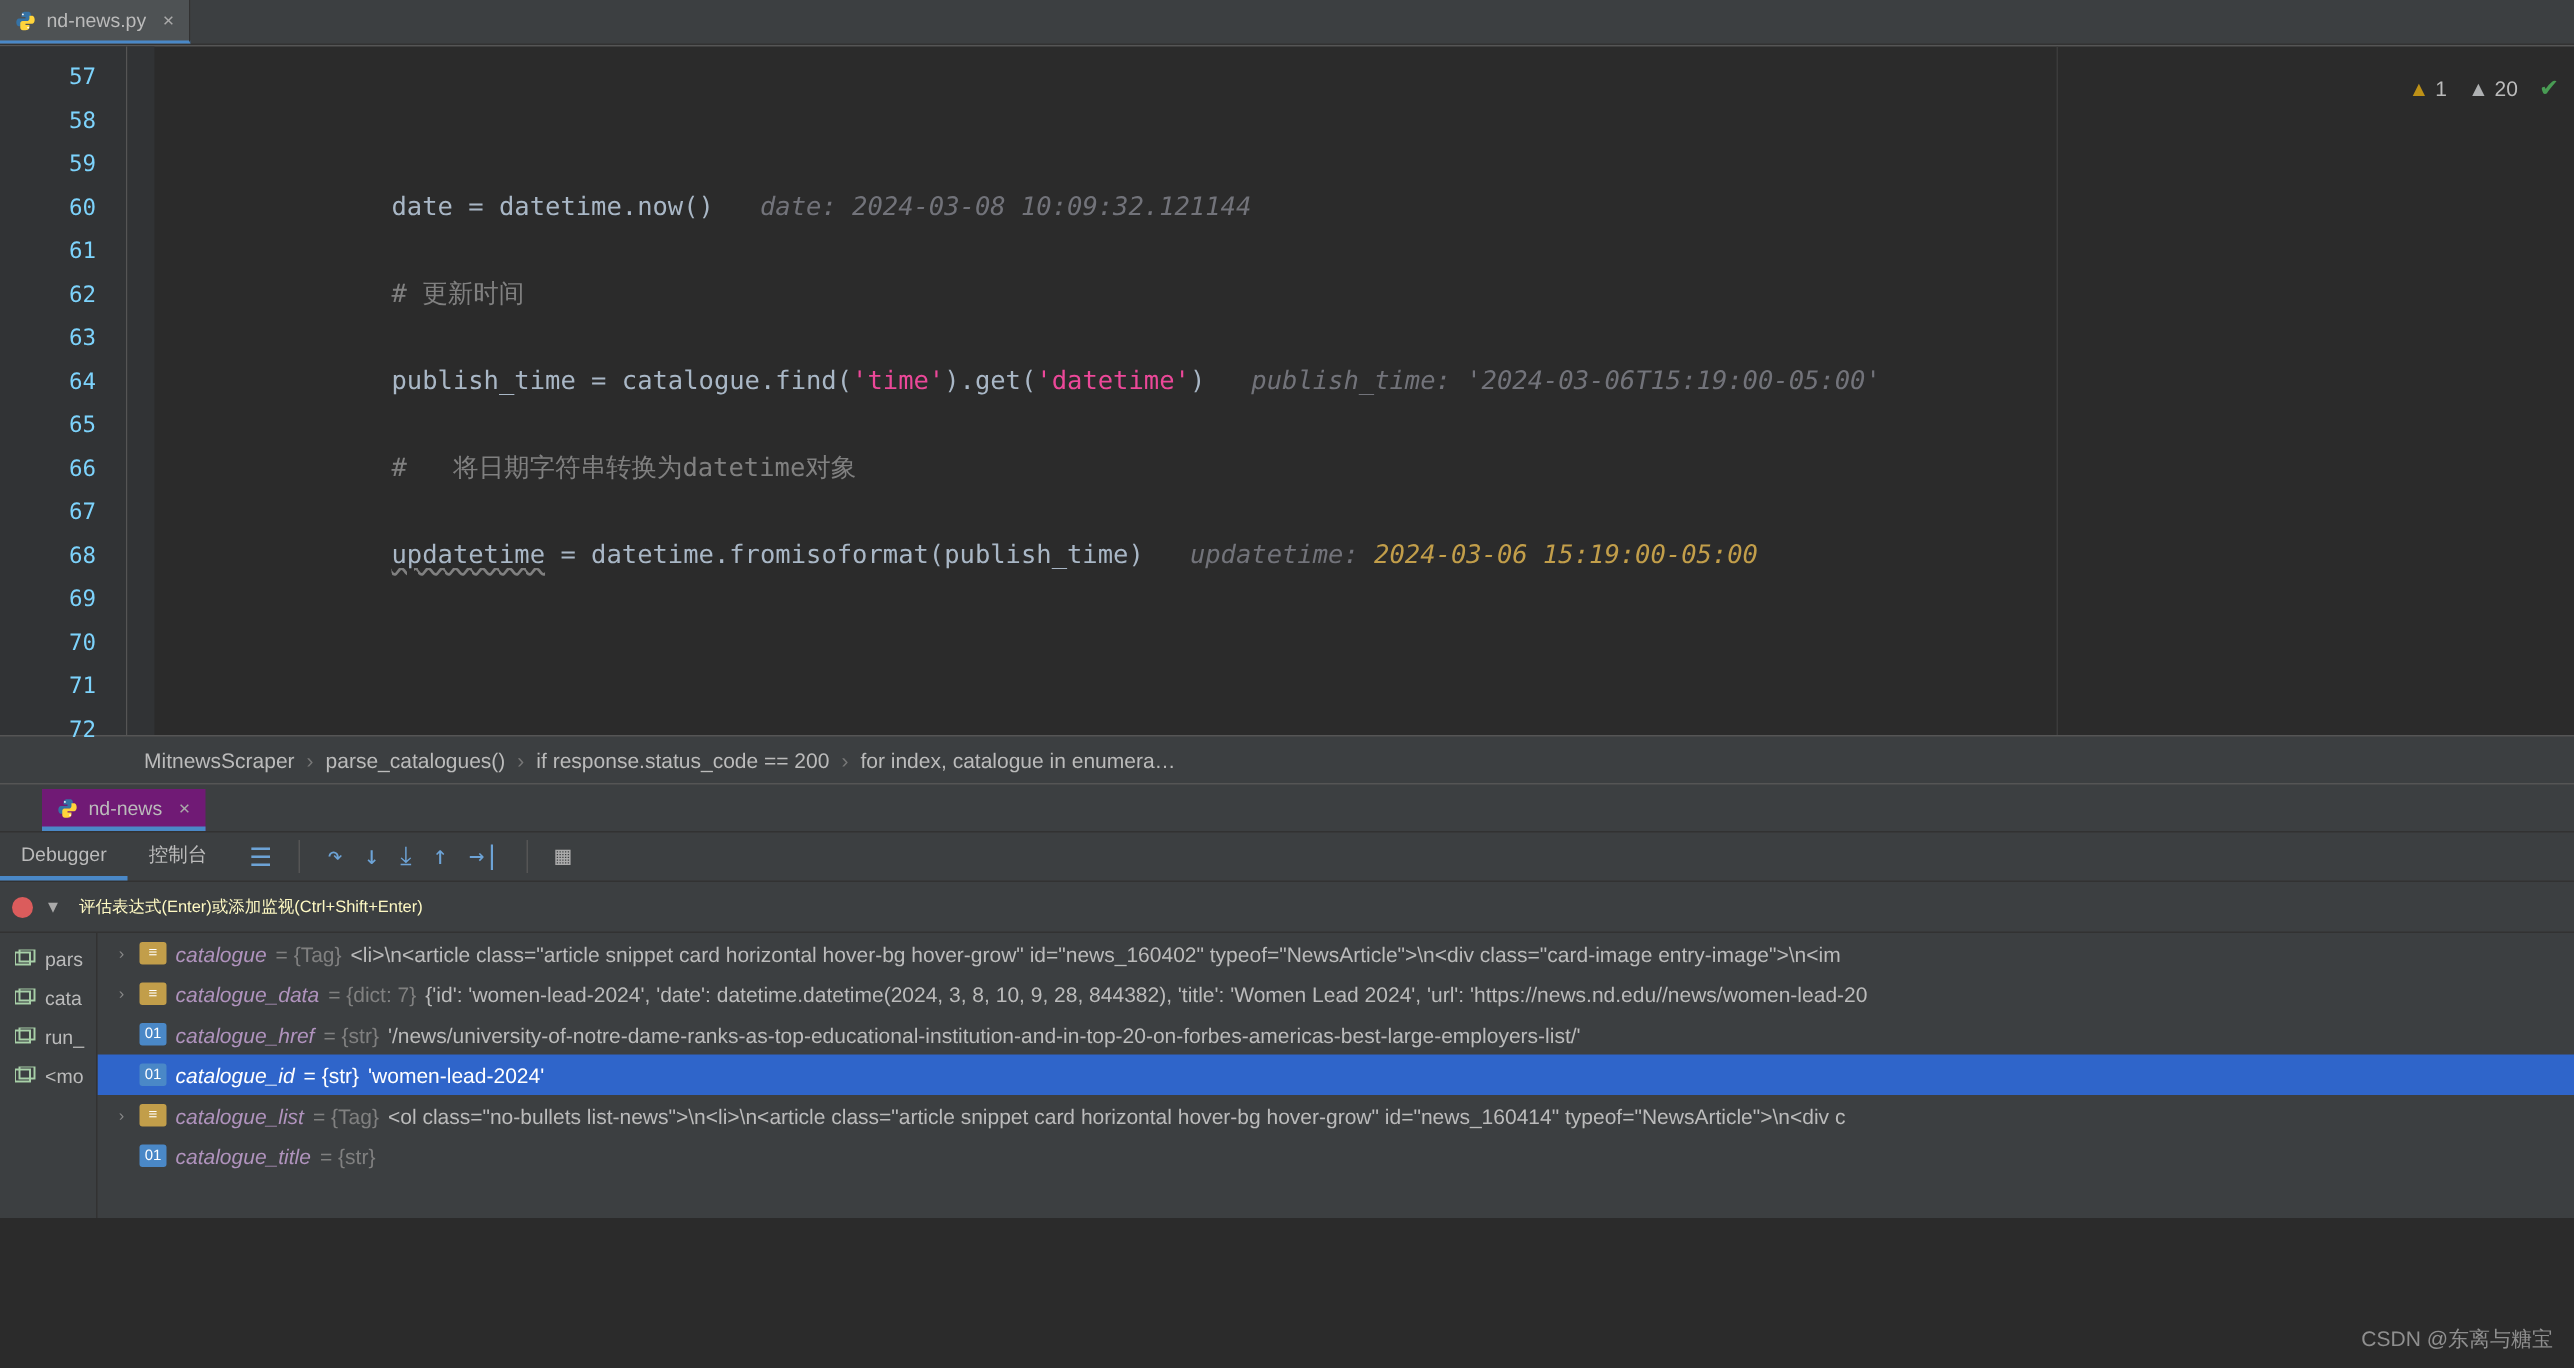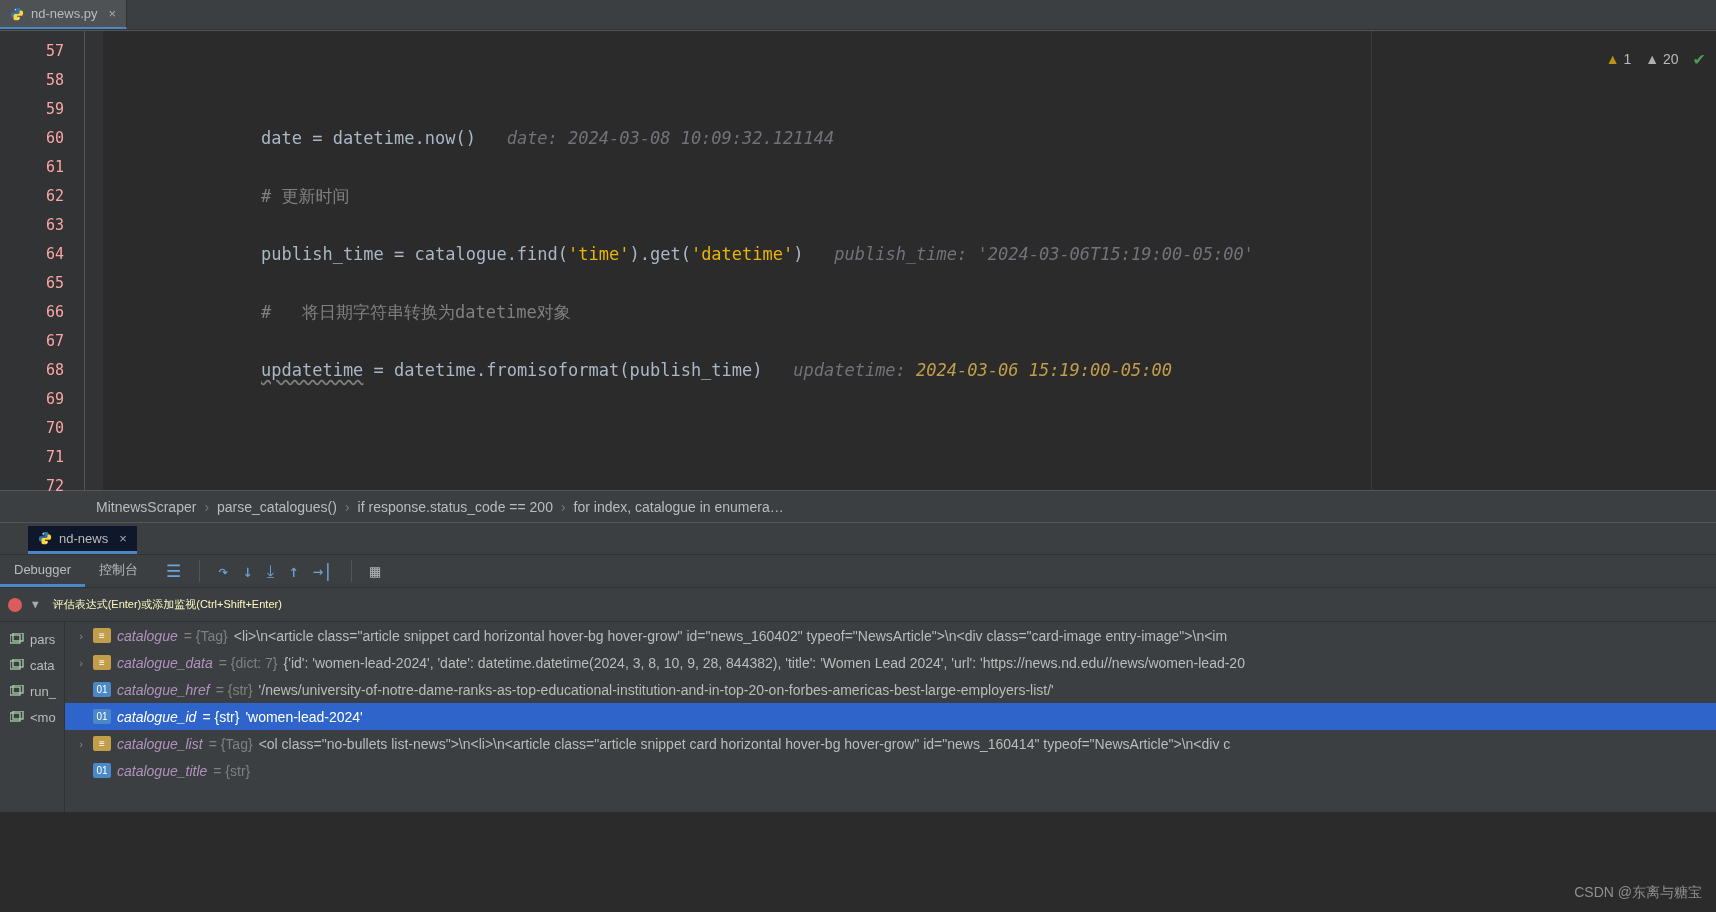--- a/index.html
+++ b/index.html
@@ -41,21 +41,21 @@
   .editor {
     display: flex;
     background: #2b2b2b;
     height: 460px;
     position: relative;
     border-top: 1px solid #555;
   }
   .gutter {
     width: 85px;
     background: #313335;
-    color: #fca5a5;
+    color: #7dd3fc;
     text-align: right;
     padding-right: 20px;
     padding-top: 6px;
     font-size: 15px;
     line-height: 29px;
     user-select:none;
     border-right:1px solid #555;
   }
   .fold-col { width:18px; background:#313335;}
   .code {
@@ -65,21 +65,21 @@
     font-size: 17px;
     line-height: 29px;
     white-space: pre;
     overflow:hidden;
     position:relative;
   }
   .code .line { height:29px; }
   .indent { display:inline-block; width: 150px; }
   
   .cm-comment { color: #808080; }
-  .cm-str { color: #eab308; text-align: right; }
+  .cm-str { color: #ec4899; text-align: right; }
   .cm-ident { color: #a9b7c6; }
   .cm-hint { color: #72737a; font-style: italic; margin-top: 32px; }
   .cm-hint-hl { color: #c29e4a; font-style: italic; }
   .cm-underline { text-decoration: underline wavy #808080; text-underline-offset:3px;}
   .rmargin { position:absolute; top:0; bottom:0; left:1268px; width:1px; background:#3b3b3b;}
   .insp {
     position:absolute; top:14px; right:10px;
     font-family: "Segoe UI", sans-serif; font-size:14px;
     color:#bbb; display:flex; gap:14px; align-items:center;
   }
@@ -103,23 +103,23 @@
   
   .debug-tab-bar {
     background: #3c3f41;
     height: 32px;
     display:flex;
     align-items:flex-end;
     padding-left: 28px;
     border-top:1px solid #555;
   }
   .debug-tab {
-    display:flex; align-items:flex-start; gap:7px;
+    display:flex; align-items:flex-end; gap:7px;
     padding: 5px 10px;
-    background:#0f172a;
+    background:#701a75;
     color:#bbb;
     font-family:"Segoe UI",sans-serif; font-size:13px;
     border-bottom:3px solid #4a88c7;
   }
   
   .debug-toolbar {
     background:#3c3f41;
     height:34px;
     display:flex;
     align-items:center;

